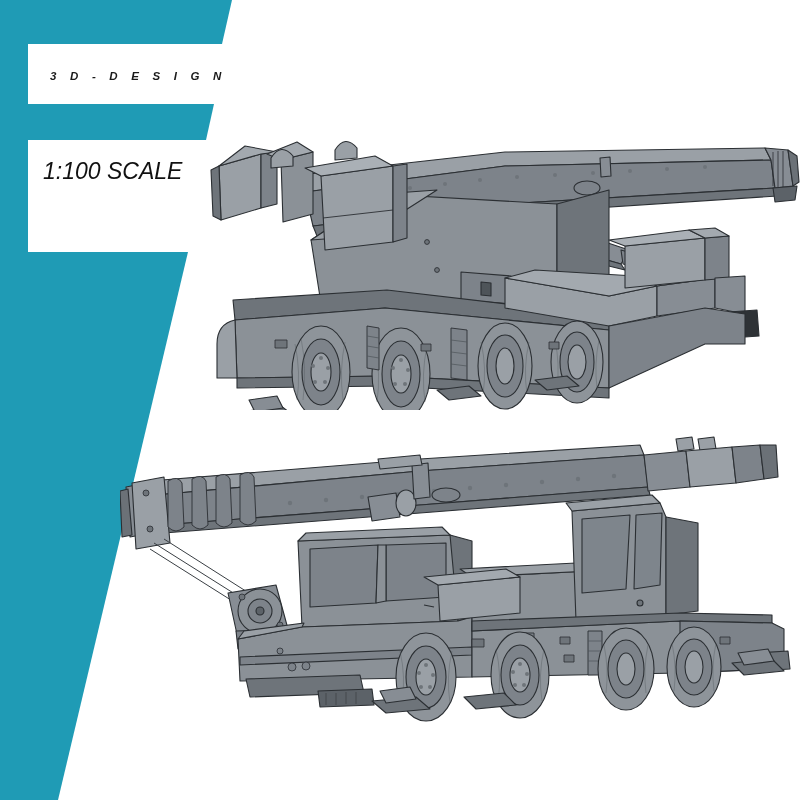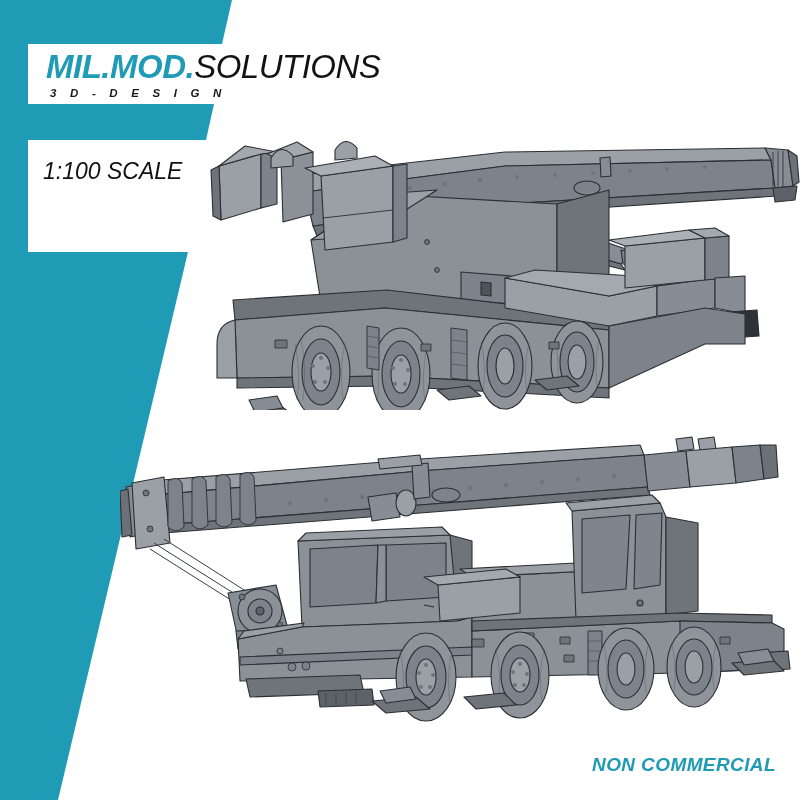--- a/index.html
+++ b/index.html
@@ -126,21 +126,20 @@
     <polygon points="0,44 28,44 28,104 0,104" fill="#1f9bb5"></polygon>
 
     <polygon points="0,104 214,104 206,140 0,140" fill="#1f9bb5"></polygon>
 
     <polygon points="0,140 28,140 28,252 0,252" fill="#1f9bb5"></polygon>
 
     <polygon points="0,252 188,252 58,800 0,800" fill="#1f9bb5"></polygon>
   </svg>
 
   <div class="logo-box">
-    <div class="logo-line1"><span class="logo-mil">MIL.MOD.</span><span class="logo-sol">SOLUTIONS</span></div>
     <div class="logo-line2">3 D - D E S I G N</div>
   </div>
 
   <div class="spec-box">
     <div class="spec-line">1:100 SCALE</div>
   </div>
 
   <svg class="model-render" id="model-top" viewBox="0 0 600 280">
     <g stroke="#2b2f33" stroke-width="1.1" stroke-linejoin="round" fill="#8b9197">
 
@@ -488,16 +487,15 @@
       <g fill="#6e747a" stroke-width="0.8">
         <rect x="352" y="214" width="12" height="8"></rect>
         <rect x="440" y="212" width="10" height="7"></rect>
         <rect x="444" y="230" width="10" height="7"></rect>
         <rect x="600" y="212" width="10" height="7"></rect>
       </g>
     </g>
   </svg>
 
   <div class="license">
-    <div class="license-top">NON COMMERCIAL</div>
   </div>
 
 </div>
 
 </body></html>

